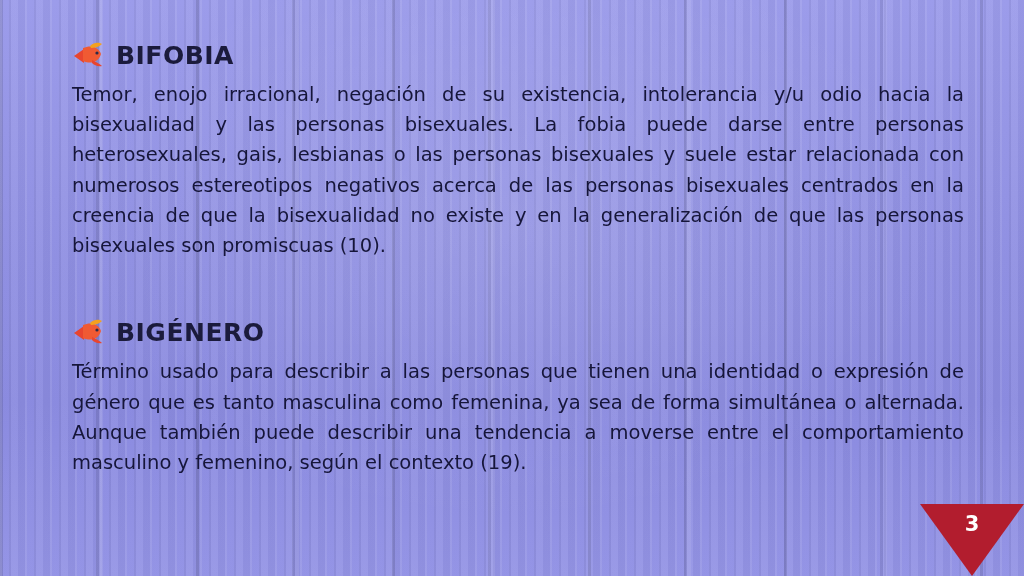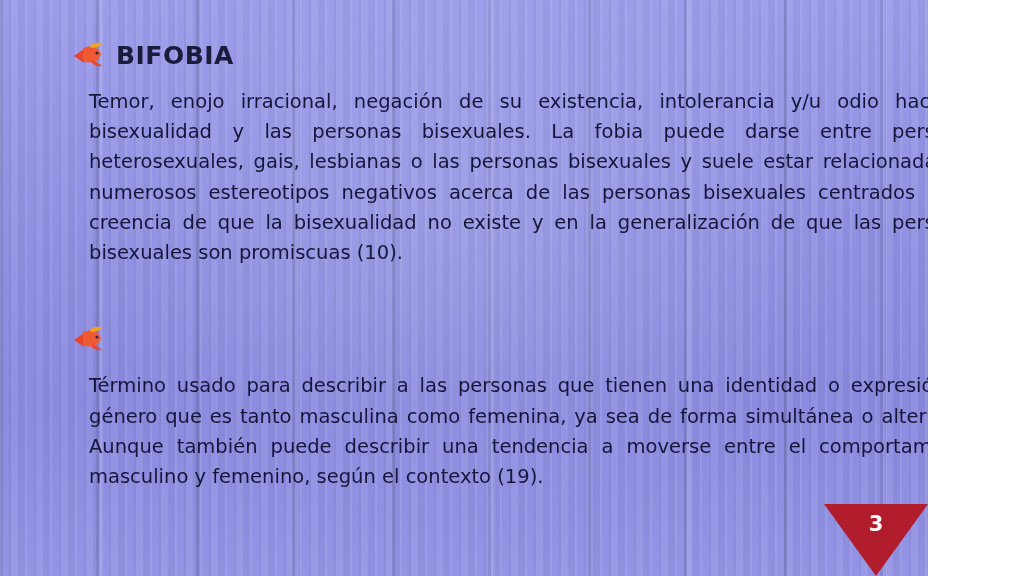--- a/index.html
+++ b/index.html
@@ -8,21 +8,21 @@
   }
   body {
     width: 1024px;
     height: 576px;
     overflow: hidden;
     font-family: "Liberation Sans", sans-serif;
   }
 
   .slide {
     position: relative;
-    width: 928px;
+    width: 1024px;
     height: 576px;
     box-sizing: border-box;
     background-color: #d946ef;
     overflow: hidden;
   }
 
   
   .bg-texture {
     position: absolute;
     inset: 0;
@@ -97,21 +97,21 @@
     line-height: 1;
   }
 
   .body-text {
     font-family: "DejaVu Sans", sans-serif;
     font-size: 19.5px;
     line-height: 1.55;
     color: #16163a;
     text-align: justify;
     text-justify: inter-word;
-    margin: 17px;
+    margin: 0;
     width: 892px;
   }
 
   .page-badge {
     position: absolute;
     right: 0px;
     bottom: 0px;
     width: 104px;
     height: 72px;
     overflow: hidden;
@@ -163,20 +163,21 @@
 
     <div class="section">
       <div class="heading-row">
         <svg class="fish-icon" viewBox="0 0 34 30">
           <path d="M2 16 L12 9 L12 23 Z" fill="#e8452f"></path>
           <path d="M11 8 C20 4, 27 8, 29 14 C27 21, 20 25, 11 21 Z" fill="#f05a33"></path>
           <path d="M18 6 C22 2, 27 2, 30 4 C27 7, 22 8, 19 8 Z" fill="#f4a11e"></path>
           <path d="M20 20 C24 22, 28 24, 30 26 C26 27, 22 25, 20 23 Z" fill="#e8452f"></path>
           <circle cx="25" cy="13" r="1.6" fill="#2b2b4a"></circle>
         </svg>
+        <div class="heading-text">BIGÉNERO</div>
       </div>
       <p class="body-text">Término usado para describir a las personas que tienen una identidad o expresión de género que es tanto masculina como femenina, ya sea de forma simultánea o alternada. Aunque también puede describir una tendencia a moverse entre el comportamiento masculino y femenino, según el contexto (19).</p>
     </div>
 
   </div>
 
   <div class="page-badge">
     <div class="tri"></div>
     <div class="num">3</div>
   </div>

